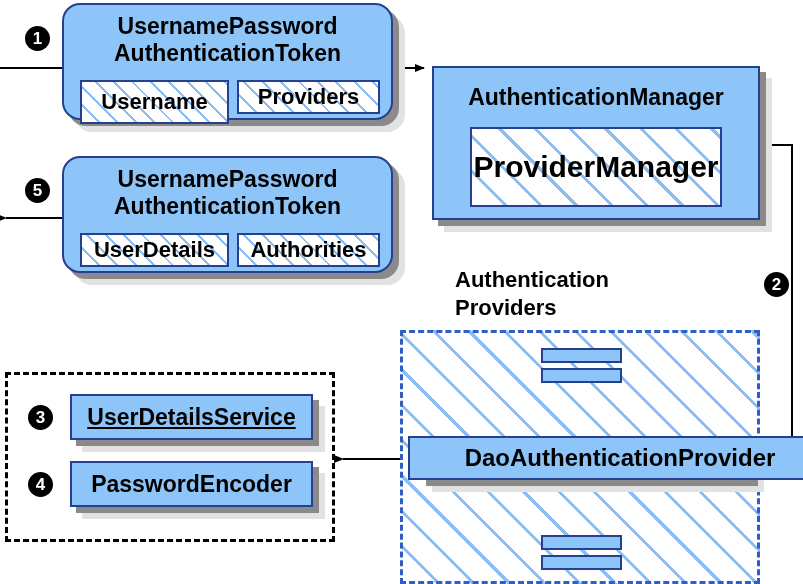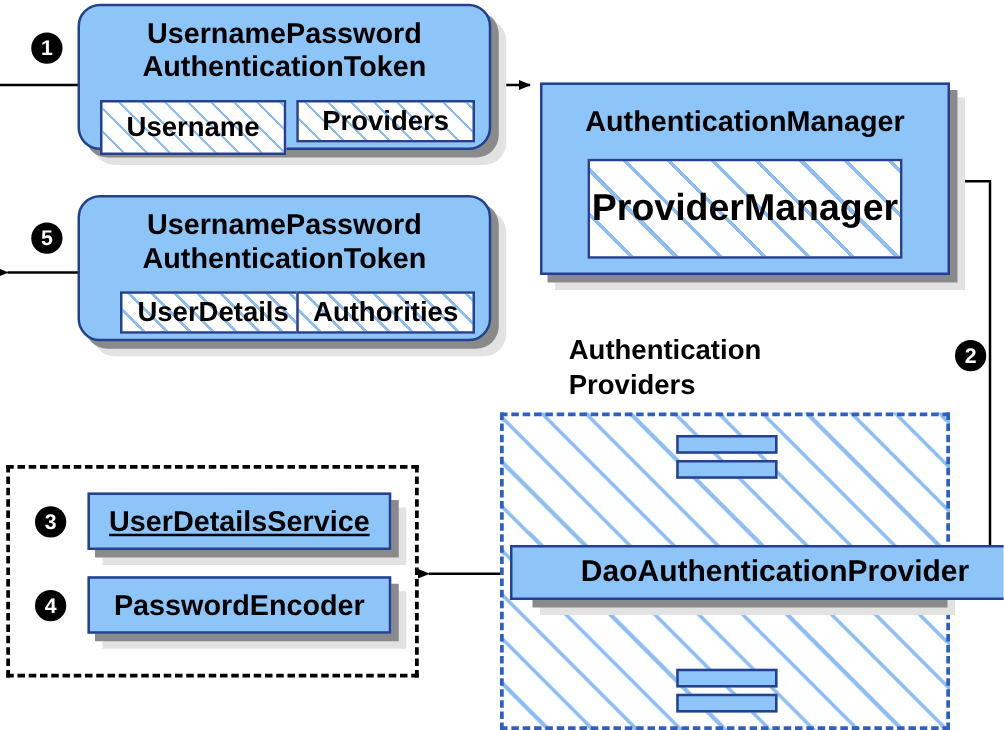--- a/index.html
+++ b/index.html
@@ -215,21 +215,21 @@
     </div>
   </div>
 
   <div class="shadow-lt round abs" style="left:74px; top:168px; width:331px; height:117px;"></div>
   <div class="shadow-dk round abs" style="left:68px; top:162px; width:331px; height:117px;"></div>
   <div class="node round" style="left:62px; top:156px; width:331px; height:117px;">
     <div class="token-title">
       <div>UsernamePassword</div>
       <div>AuthenticationToken</div>
     </div>
-    <div class="slot hatch" style="left:32px; top:75px; width:149px; height:34px;">
+    <div class="slot hatch" style="left:16px; top:75px; width:149px; height:34px;">
       <span>UserDetails</span>
     </div>
     <div class="slot hatch" style="left:173px; top:75px; width:143px; height:34px;">
       <span>Authorities</span>
     </div>
   </div>
   <div class="badge" style="left:25px; top:178px;">
     <span>5</span>
   </div>
 

